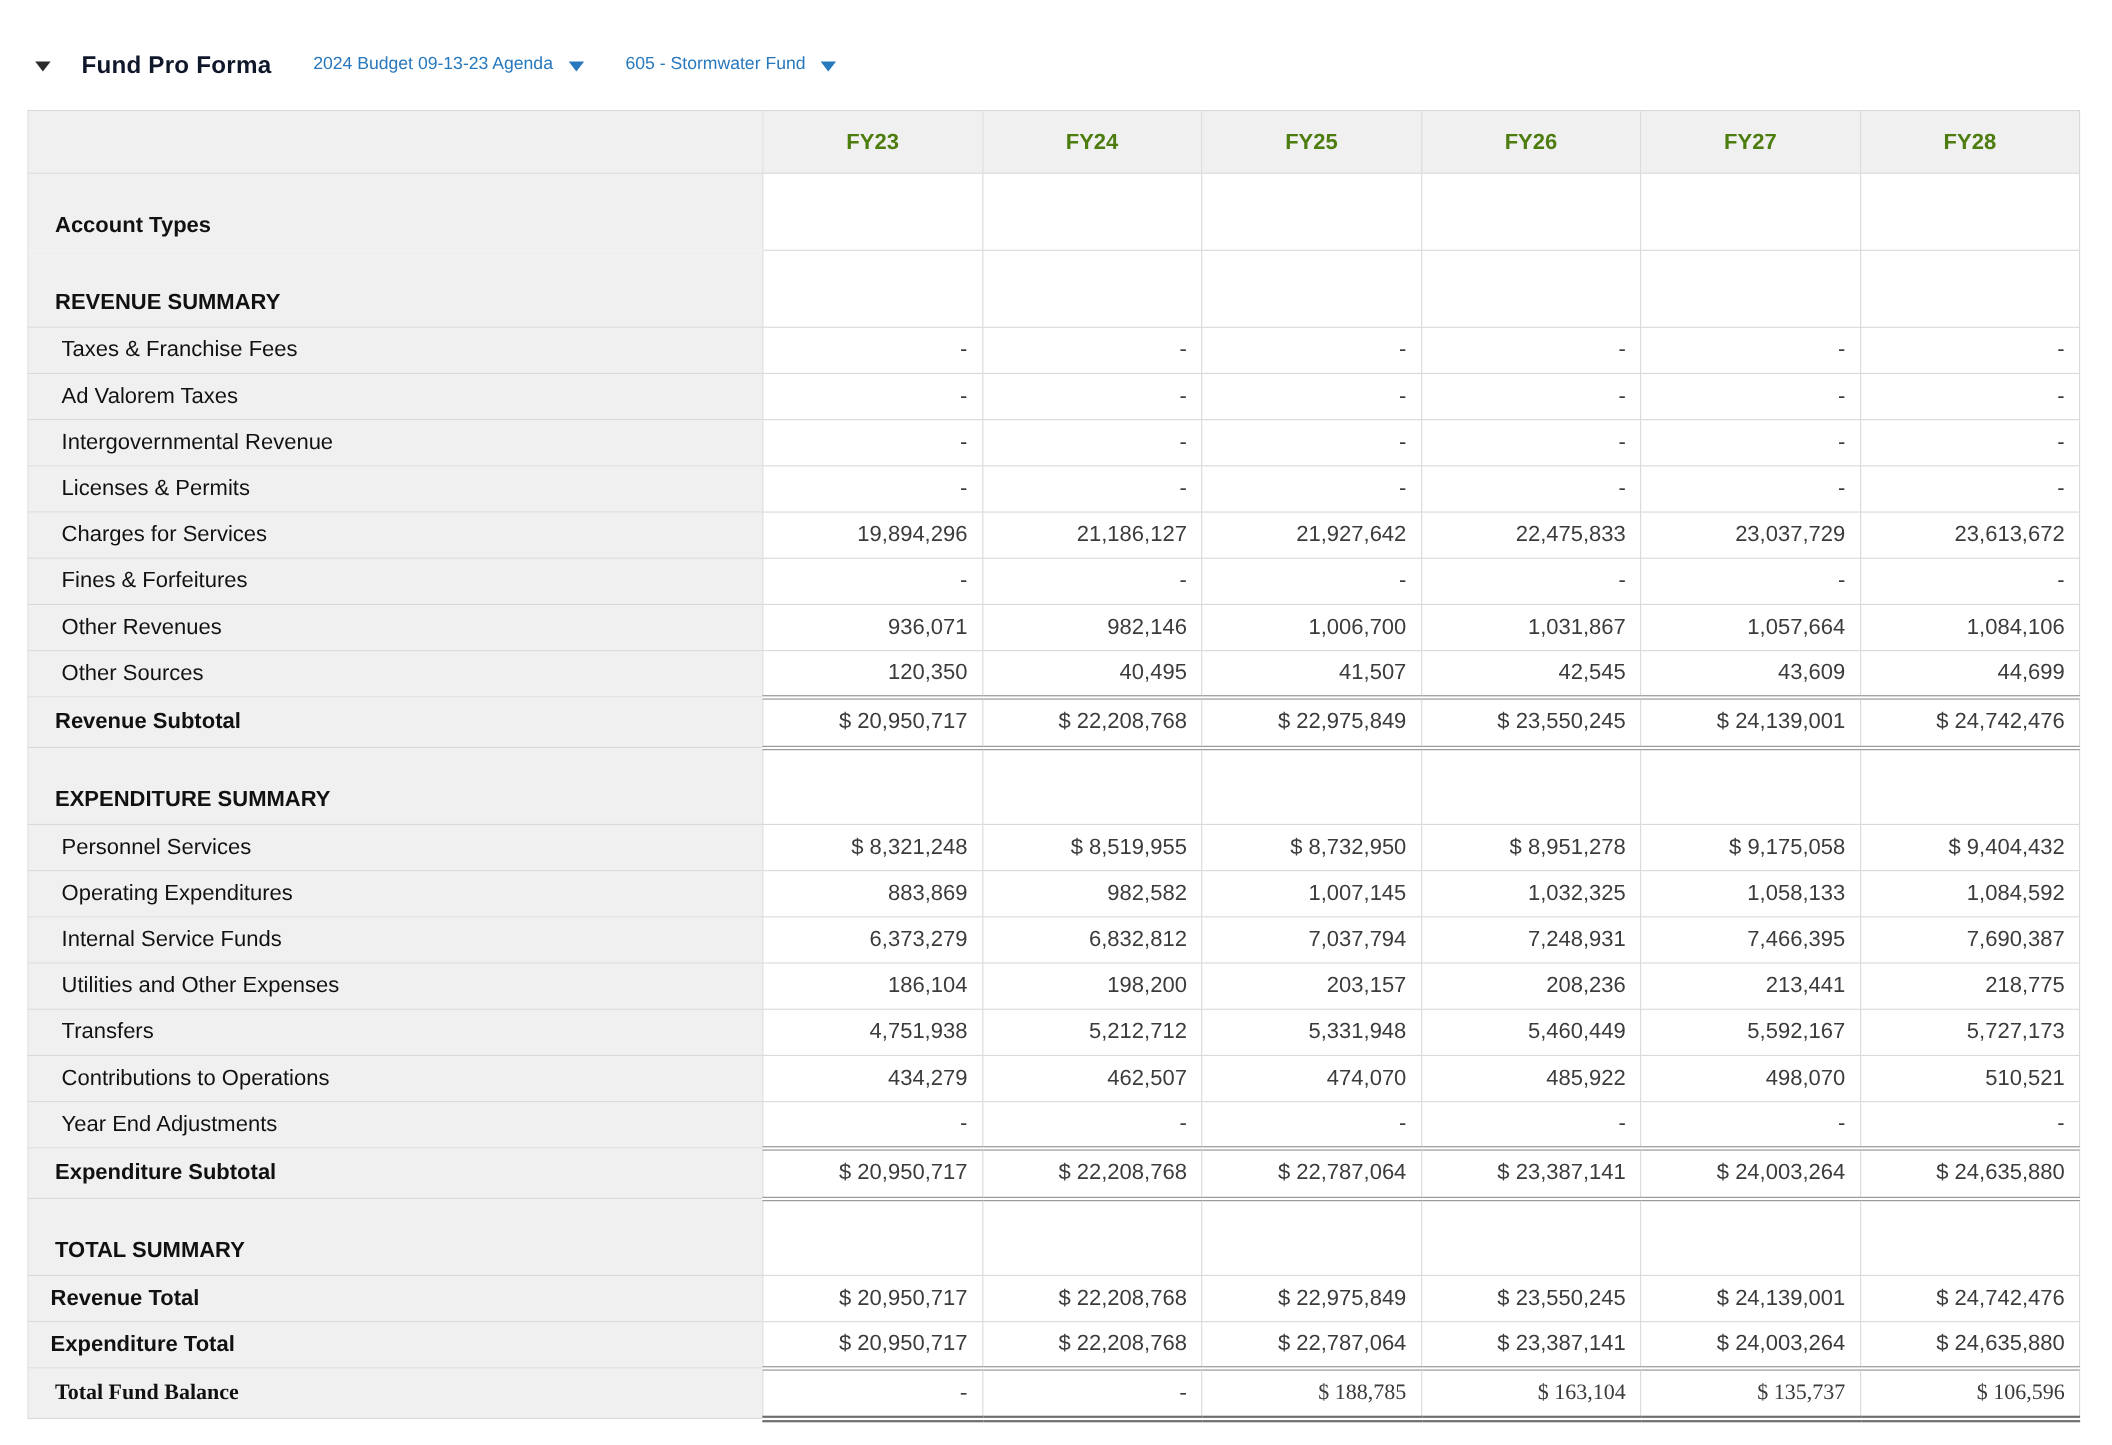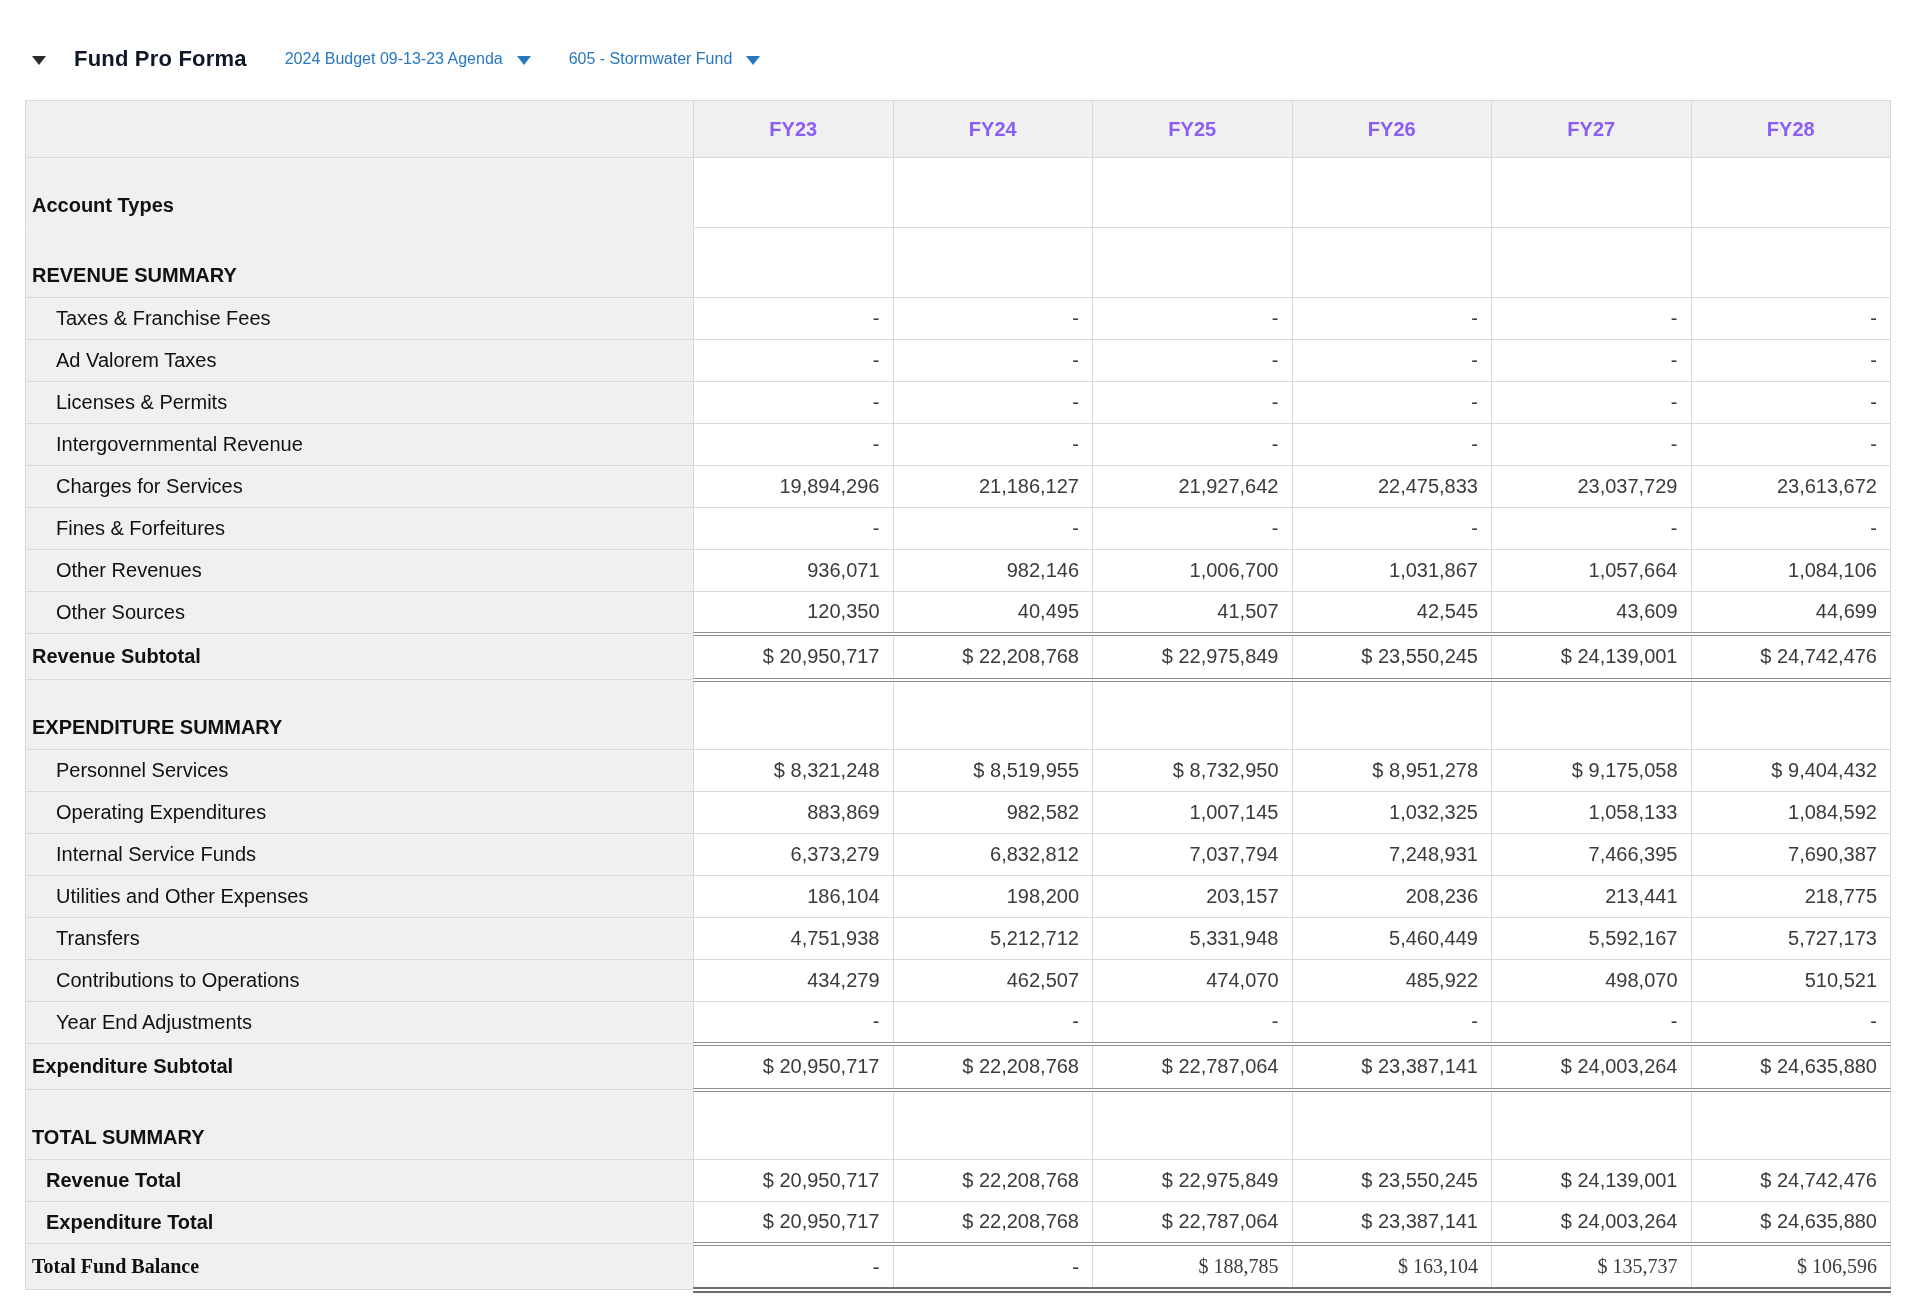--- a/index.html
+++ b/index.html
@@ -66,26 +66,26 @@
   table.proforma th, table.proforma td {
     border: 1px solid #d9d9d9;
     overflow: hidden;
     white-space: nowrap;
   }
   thead th {
     background: #f0f0f0;
     height: 54px;
     font-weight: bold;
     text-align: center;
-    color: #8b5cf6;
+    color: #4d7c0f;
   }
   td.label {
     background: #f0f0f0;
     text-align: left;
-    padding-left: 6px;
+    padding-left: 24px;
     vertical-align: middle;
     color: #111111;
   }
   td.value {
     background: #ffffff;
     text-align: right;
     padding-right: 13px;
     vertical-align: middle;
     color: #3b3b3b;
   }
@@ -186,31 +186,31 @@
         </tr>
         <tr class="detail row-ad-valorem-taxes">
           <td class="label">Ad Valorem Taxes</td>
           <td class="value">-</td>
           <td class="value">-</td>
           <td class="value">-</td>
           <td class="value">-</td>
           <td class="value">-</td>
           <td class="value">-</td>
         </tr>
+        <tr class="detail row-intergovernmental">
+          <td class="label">Intergovernmental Revenue</td>
+          <td class="value">-</td>
+          <td class="value">-</td>
+          <td class="value">-</td>
+          <td class="value">-</td>
+          <td class="value">-</td>
+          <td class="value">-</td>
+        </tr>
         <tr class="detail row-licenses-permits">
           <td class="label">Licenses &amp; Permits</td>
-          <td class="value">-</td>
-          <td class="value">-</td>
-          <td class="value">-</td>
-          <td class="value">-</td>
-          <td class="value">-</td>
-          <td class="value">-</td>
-        </tr>
-        <tr class="detail row-intergovernmental">
-          <td class="label">Intergovernmental Revenue</td>
           <td class="value">-</td>
           <td class="value">-</td>
           <td class="value">-</td>
           <td class="value">-</td>
           <td class="value">-</td>
           <td class="value">-</td>
         </tr>
         <tr class="detail row-charges-for-services">
           <td class="label">Charges for Services</td>
           <td class="value">19,894,296</td>

